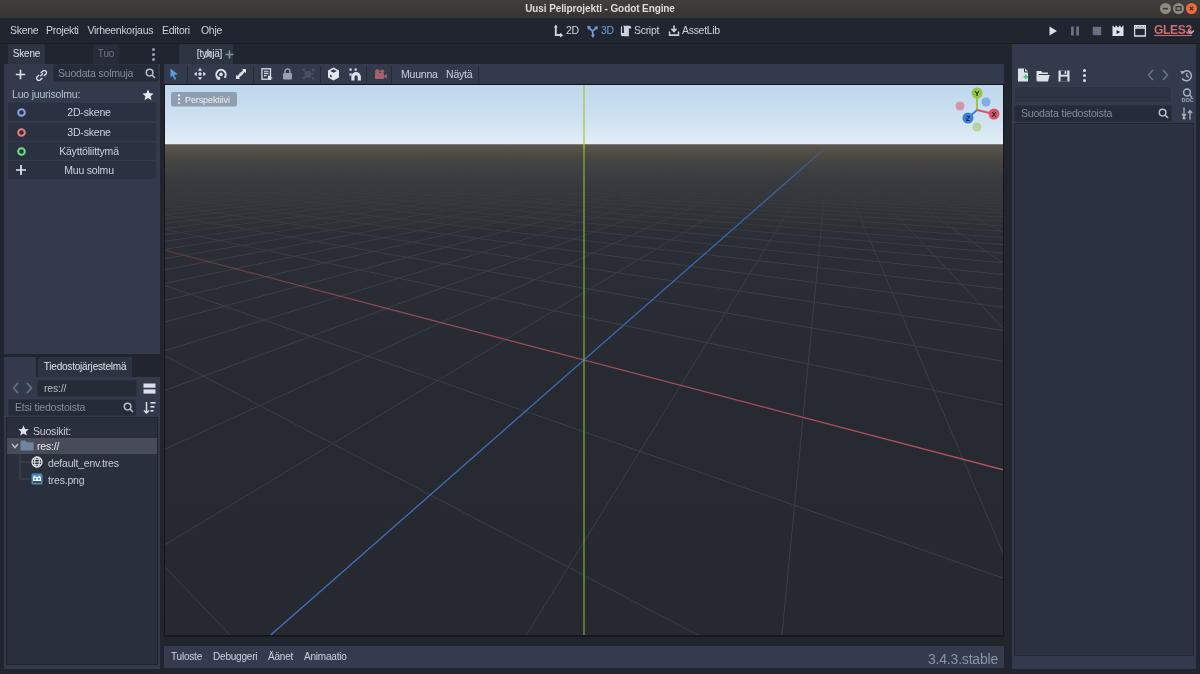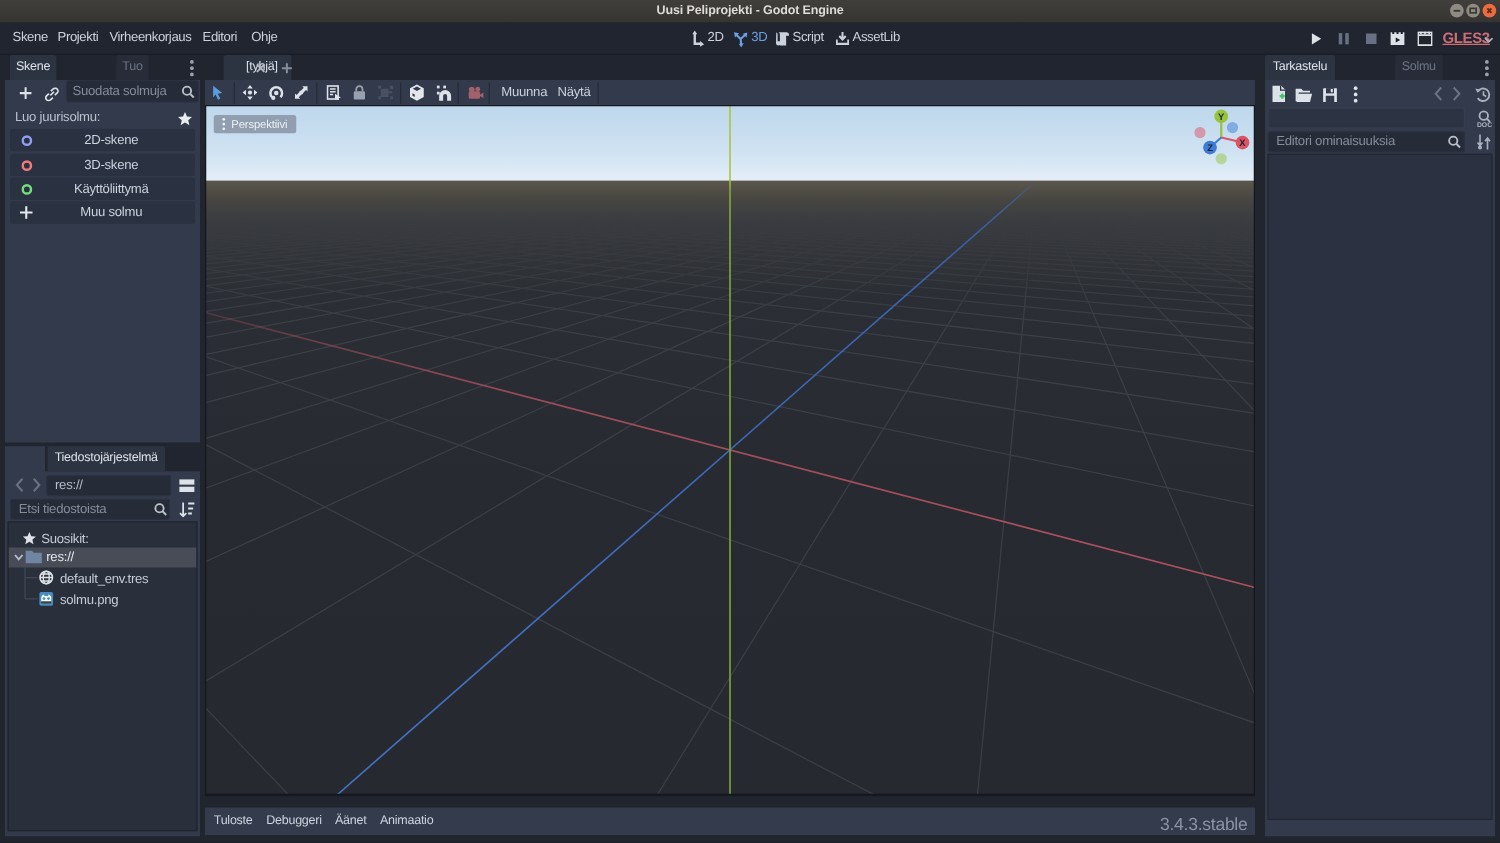--- a/index.html
+++ b/index.html
@@ -209,21 +209,21 @@
     <path d="M1 6 L11 6 M1.7 3.2 L10.3 3.2 M1.7 8.8 L10.3 8.8" stroke="#dde1e8" stroke-width="1.1"></path>
   </svg>
   <div class="lbl" style="left:44px; top:100px; color:#c6ccd7;">default_env.tres</div>
   <svg class="icon" style="left:27px; top:116px;" width="12" height="12" viewBox="0 0 12 12">
     <rect x="0.5" y="0.5" width="11" height="11" rx="1.5" fill="#478cbf"></rect>
     <path d="M2 8 L2 5.5 Q2 3 4.2 2.6 L4.6 4 Q6 3.6 7.4 4 L7.8 2.6 Q10 3 10 5.5 L10 8 Z" fill="#ffffff"></path>
     <circle cx="4.2" cy="5.8" r="1.1" fill="#478cbf"></circle>
     <circle cx="7.8" cy="5.8" r="1.1" fill="#478cbf"></circle>
     <rect x="2" y="8.2" width="8" height="1.6" fill="#414042"></rect>
   </svg>
-  <div class="lbl" style="left:44px; top:117px; color:#c6ccd7;">solmu.png</div>
+  <div class="lbl" style="left:44px; top:117px; color:#c6ccd7;">tres.png</div>
   <svg class="icon" style="left:15px; top:97px;" width="12" height="26" viewBox="0 0 12 26">
     <path d="M1 0 L1 25 M1 8 L11 8 M1 25 L11 25" fill="none" stroke="#424757" stroke-width="1"></path>
   </svg>
 </div>
 
 <div id="center" class="abs" style="left:164px; top:44px; width:840px; height:630px;">
   <div class="tabbar" style="left:0; top:0; width:840px;">
     <div class="tab" style="left:0; width:54px; text-align:center; padding-left:7px;margin-left:15px;">[tyhjä]</div>
     <svg class="icon" style="left:40px; top:6px;" width="9" height="9" viewBox="0 0 9 9">
       <path d="M1.5 1.5 L7.5 7.5 M7.5 1.5 L1.5 7.5" stroke="#b4bac5" stroke-width="1.6"></path>
@@ -524,29 +524,20 @@
   <div class="abs" style="left:0; top:602px; width:840px; height:22px; background:#333b4c;">
     <span class="lbl" style="left:7px; top:5px; font-size:10px;">Tuloste</span>
     <span class="lbl" style="left:49px; top:5px; font-size:10px;">Debuggeri</span>
     <span class="lbl" style="left:104px; top:5px; font-size:10px;">Äänet</span>
     <span class="lbl" style="left:140px; top:5px; font-size:10px;">Animaatio</span>
     <span class="lbl" style="right:6px; top:5px; font-size:14px; position:absolute; color:#8d95a4;">3.4.3.stable</span>
   </div>
 </div>
 
 <div id="inspector" class="abs dock" style="left:1012px; top:44px; width:184px; height:625px;">
-  <div class="tabbar" style="left:0; top:0; width:184px;">
-    <div class="tab" style="left:0; width:56px;">Tarkastelu</div>
-    <span class="tabghost" style="left:60px; width:38px;">Solmu</span>
-    <div class="vdots" style="left:176px; top:4px;">
-        <i></i>
-        <i></i>
-        <i></i>
-      </div>
-  </div>
 
   <svg class="icon" style="left:5px; top:24px;" width="13" height="14" viewBox="0 0 13 14">
     <path d="M1 0.5 L8 0.5 L11 3.5 L11 13.5 L1 13.5 Z" fill="#dde1e8"></path>
     <path d="M7.5 0.5 L7.5 4 L11 4" fill="none" stroke="#262b37" stroke-width="1"></path>
     <path d="M8.8 11 L8.8 6.8 M6.7 8.9 L10.9 8.9" stroke="#3fc76f" stroke-width="1.8"></path>
   </svg>
   <svg class="icon" style="left:24px; top:26px;" width="14" height="12" viewBox="0 0 14 12">
     <path d="M0.5 1 L5 1 L6.5 2.6 L12 2.6 L12 4 L3 4 L1.6 11 L0.5 11 Z" fill="#dde1e8"></path>
     <path d="M2.5 5 L13.7 5 L12 11.5 L1.2 11.5 Z" fill="#dde1e8"></path>
   </svg>
@@ -573,21 +564,21 @@
     <path d="M6.8 4 L6.8 7 L9 8.2" fill="none" stroke="#aab0bc" stroke-width="1.3"></path>
   </svg>
 
   <div class="abs" style="left:2px; top:42px; width:158px; height:17px; background:#2c3342; border:1px solid #363e4f; border-radius:2px;"></div>
   <svg class="icon" style="left:169px; top:44px;" width="13" height="14" viewBox="0 0 13 14">
     <circle cx="6" cy="4.5" r="3.4" fill="none" stroke="#aab0bc" stroke-width="1.5"></circle>
     <path d="M8.5 7 L11 9.5" stroke="#aab0bc" stroke-width="1.6"></path>
     <text x="0.5" y="13.5" font-size="5.5" fill="#aab0bc" font-family="Liberation Sans" font-weight="bold">DOC</text>
   </svg>
 
-  <div class="input" style="left:2px; top:61px; width:158px; height:17px; line-height:15px; padding-left:6px;">Editori ominaisuuksia</div>
+  <div class="input" style="left:2px; top:61px; width:158px; height:17px; line-height:15px; padding-left:6px;">Suodata tiedostoista</div>
   <svg class="icon" style="left:146px; top:64px;" width="11" height="11" viewBox="0 0 11 11">
     <circle cx="4.6" cy="4.6" r="3.3" fill="none" stroke="#b9c0cb" stroke-width="1.5"></circle>
     <path d="M7.2 7.2 L10 10" stroke="#b9c0cb" stroke-width="1.6"></path>
   </svg>
   <svg class="icon" style="left:169px; top:63px;" width="12" height="13" viewBox="0 0 12 13">
     <path d="M3 0.5 L3 9 M1 7 L3 9.5 L5 7" fill="none" stroke="#aab0bc" stroke-width="1.3"></path>
     <path d="M9 12.5 L9 4 M7 6 L9 3.5 L11 6" fill="none" stroke="#aab0bc" stroke-width="1.3"></path>
     <circle cx="3" cy="11" r="1.6" fill="#aab0bc"></circle>
   </svg>
 

